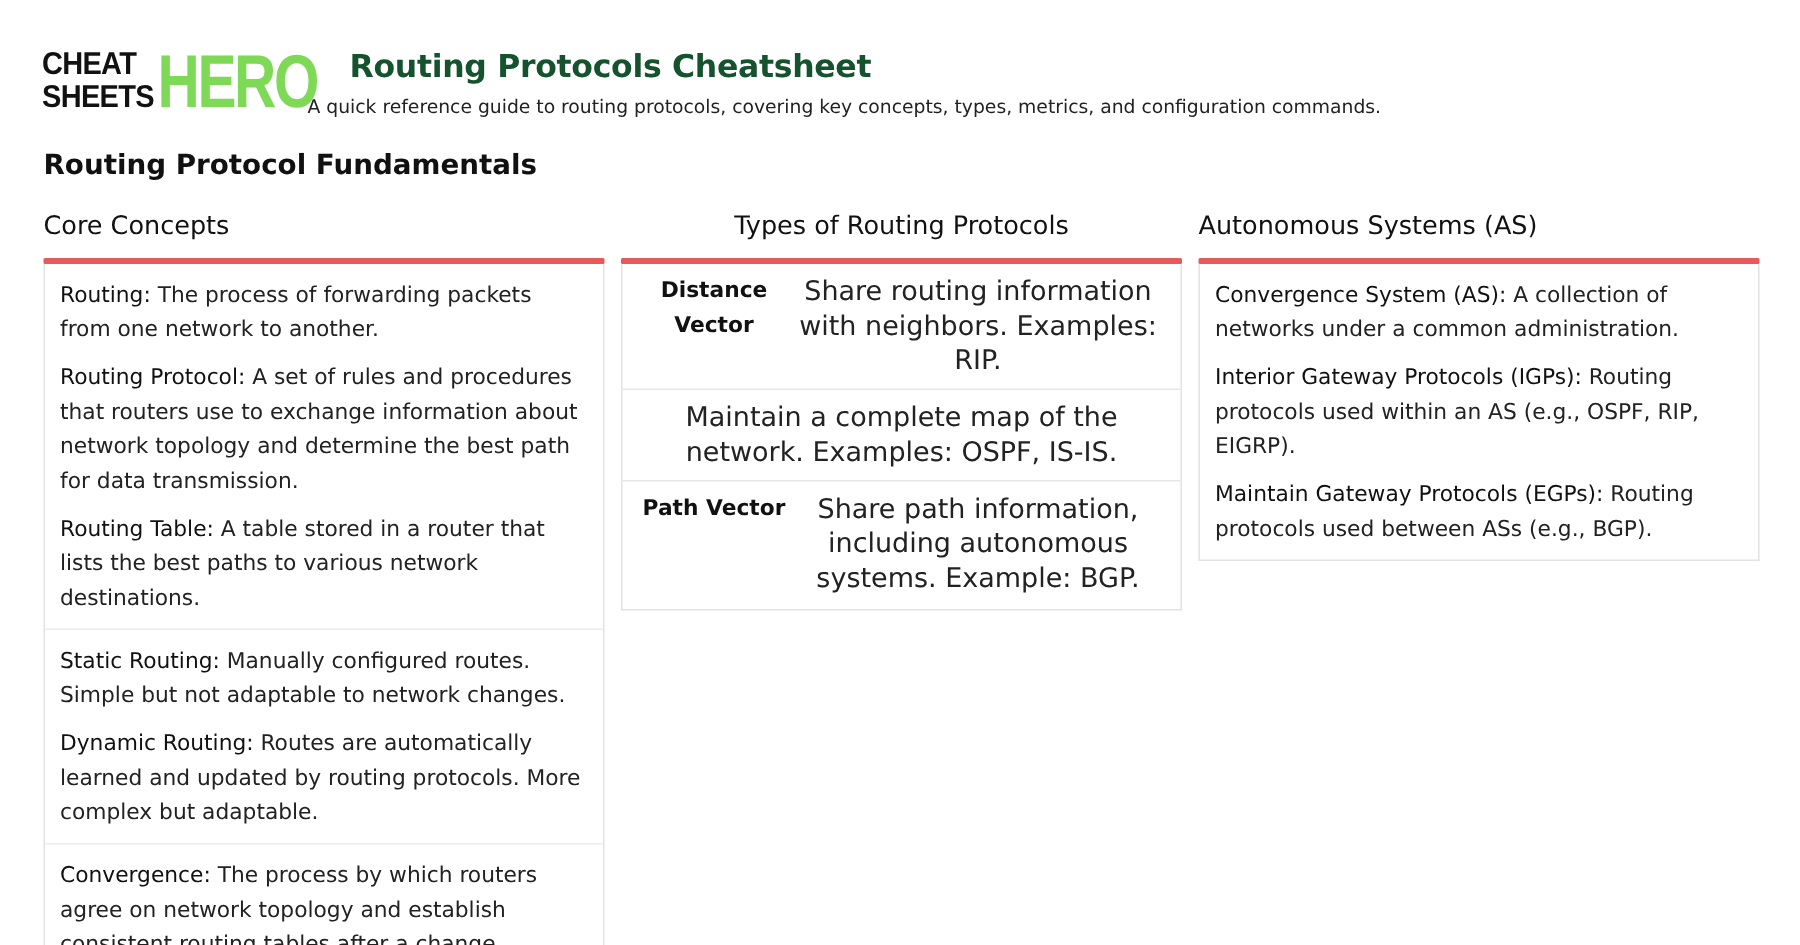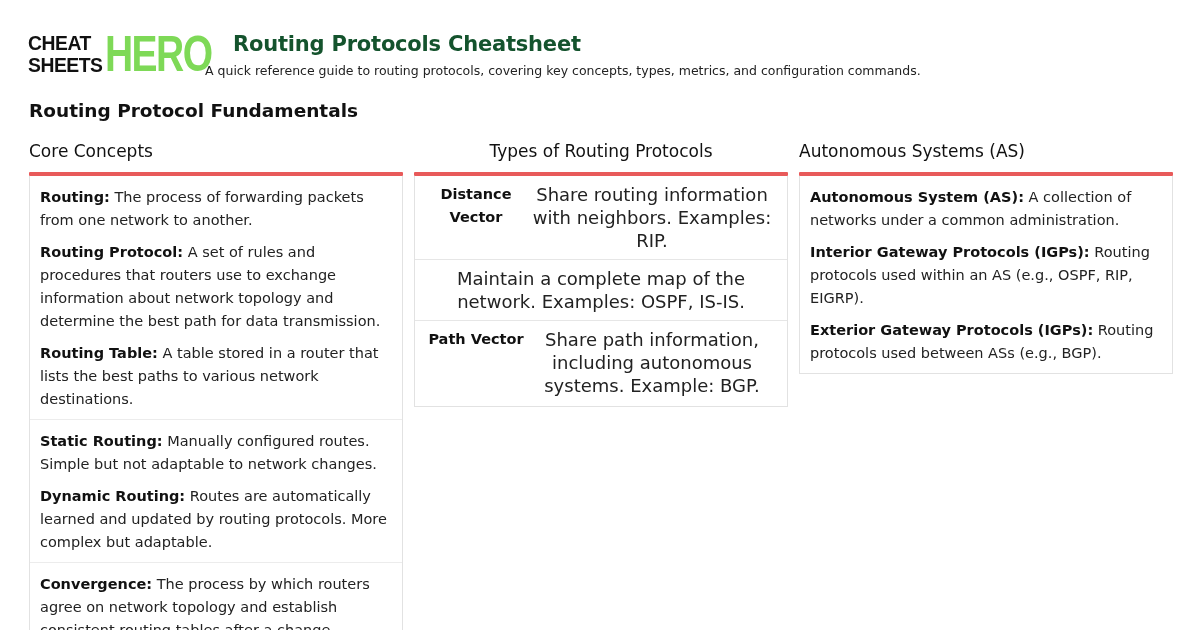--- a/index.html
+++ b/index.html
@@ -24,21 +24,21 @@
     .col-3 { left: 799px; }
 
     .col-heading { font-size: 17px; color: #111; height: 32px; line-height: 22px; }
     .red-bar { height: 4px; background: #e85a5a; border-radius: 1px; }
 
     .card { border: 1px solid #e2e2e2; border-top: none; }
     .def-group { padding: 10px 10px 8px 10px; border-bottom: 1px solid #ececec; }
     .def-group:last-child { border-bottom: none; }
     .def { font-size: 14.5px; line-height: 23px; color: #222; margin-bottom: 9px; }
     .def:last-child { margin-bottom: 0; }
-    .def b { font-weight: bold; color: #111; }
+    .def b { font-weight: normal; color: #111; }
 
     .type-row { display: flex; padding: 7px 10px 7px 10px; border-bottom: 1px solid #e6e6e6; }
     .type-row:last-child { border-bottom: none; padding-bottom: 9px; }
     .type-name { width: 102px; font-weight: bold; font-size: 14.5px; line-height: 23px; color: #111; }
     .type-desc { flex: 1; font-size: 18px; line-height: 23px; color: #222; }
   </style>
 </head>
 <body>
 
 <div class="header">
@@ -93,18 +93,18 @@
       <div class="type-desc">Share path information, including autonomous systems. Example: BGP.</div>
     </div>
   </div>
 </div>
 
 <div class="column col-3">
   <div class="col-heading">Autonomous Systems (AS)</div>
   <div class="red-bar"></div>
   <div class="card">
     <div class="def-group">
-      <div class="def"><b>Autonomous System (AS):</b><span> A collection of networks under a common administration.</span></div>
+      <div class="def"><b>Convergence System (AS):</b><span> A collection of networks under a common administration.</span></div>
       <div class="def"><b>Interior Gateway Protocols (IGPs):</b><span> Routing protocols used within an AS (e.g., OSPF, RIP, EIGRP).</span></div>
-      <div class="def"><b>Exterior Gateway Protocols (IGPs):</b><span> Routing protocols used between ASs (e.g., BGP).</span></div>
+      <div class="def"><b>Maintain Gateway Protocols (EGPs):</b><span> Routing protocols used between ASs (e.g., BGP).</span></div>
     </div>
   </div>
 </div>
 
 </body></html>

